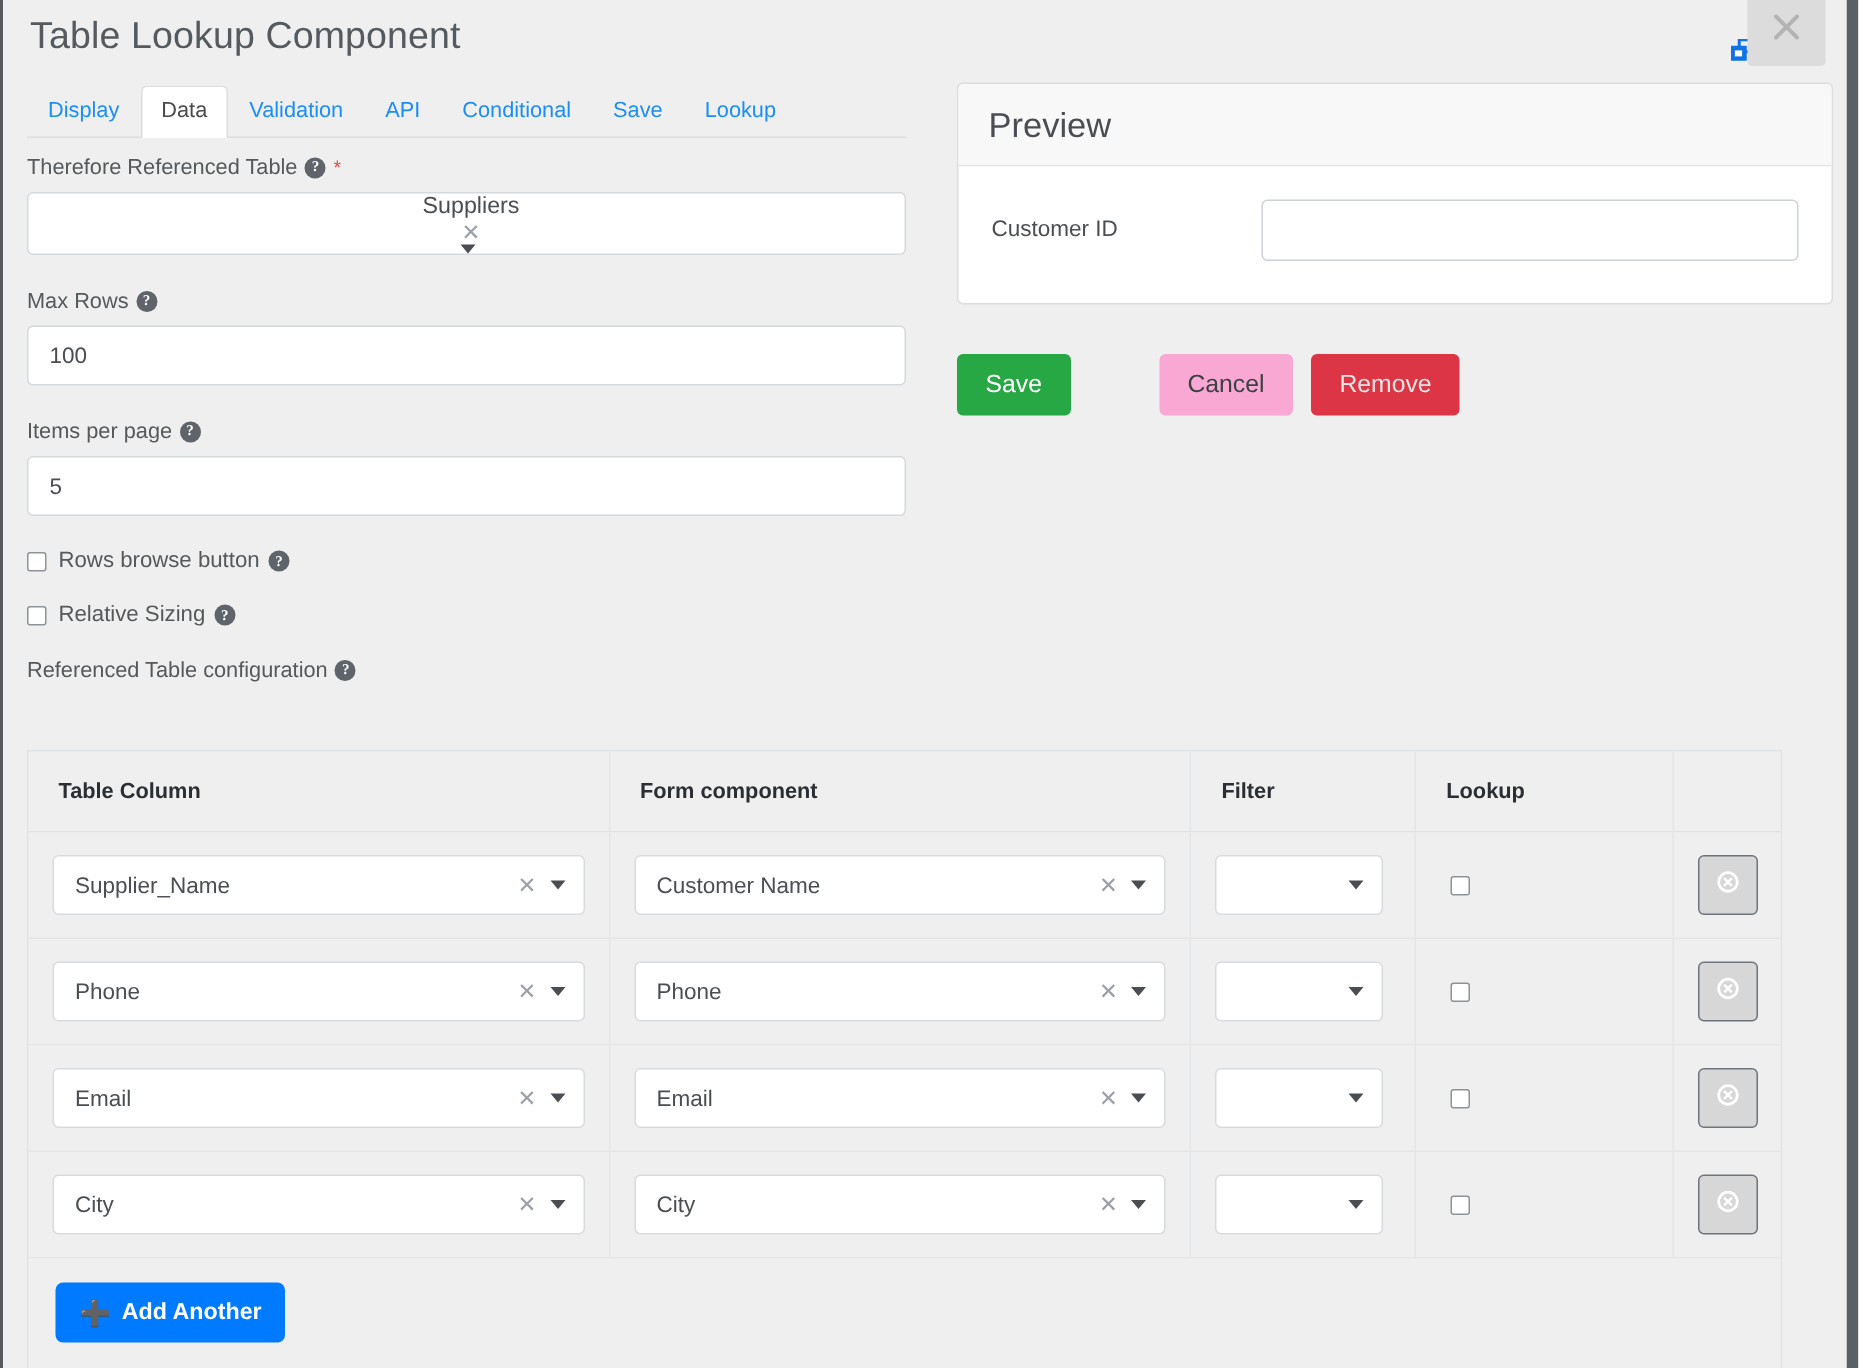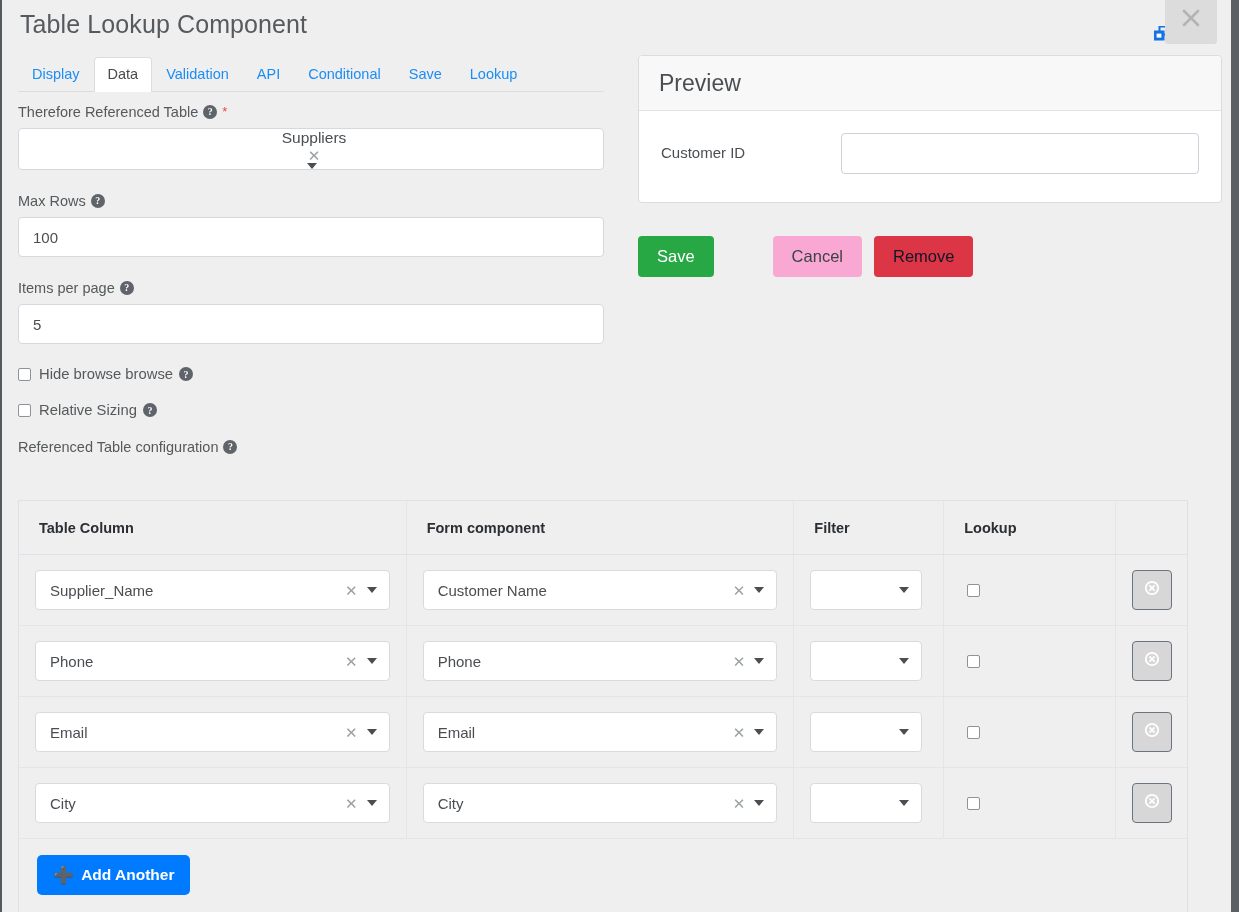--- a/index.html
+++ b/index.html
@@ -334,21 +334,21 @@
     border: none;
     border-radius: 4px;
     font-size: 16.5px;
     padding: 11px 19px;
     cursor: pointer;
     font-family: "Liberation Sans", sans-serif;
     line-height: 19px;
   }
   #save-btn { background: #28a745; color: #ffffff; }
   #cancel-btn { background: #f9a8d4; color: #3c4146; margin-left: 47px; }
-  #remove-btn { background: #dc3545; color: #0f172a; }
+  #remove-btn { background: #dc3545; color: #e5e5e5; }
 </style>
 </head>
 <body>
 
 <div id="root">
 
   <div id="edge-strip"></div>
   <div id="edge-inner"></div>
 
   <div id="page-title">Table Lookup Component</div>
@@ -404,21 +404,21 @@
 
     <div class="field-label">
       <span>Items per page</span>
       <span class="qmark">?</span>
     </div>
     <div class="input-box">5</div>
 
     <div class="check-row">
       <span class="cb"></span>
       <span class="lbl">
-        <span>Hide browse browse</span>
+        <span>Rows browse button</span>
         <span class="qmark">?</span>
       </span>
     </div>
 
     <div class="check-row">
       <span class="cb"></span>
       <span class="lbl">
         <span>Relative Sizing</span>
         <span class="qmark">?</span>
       </span>

